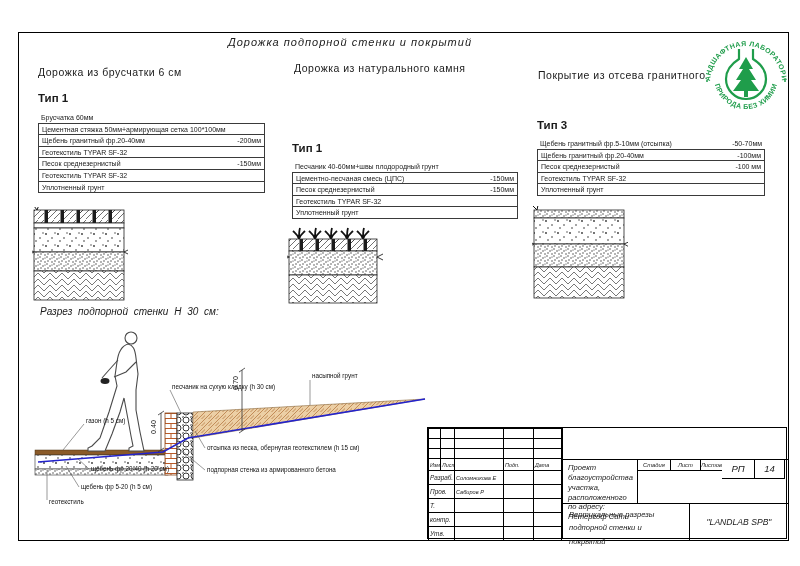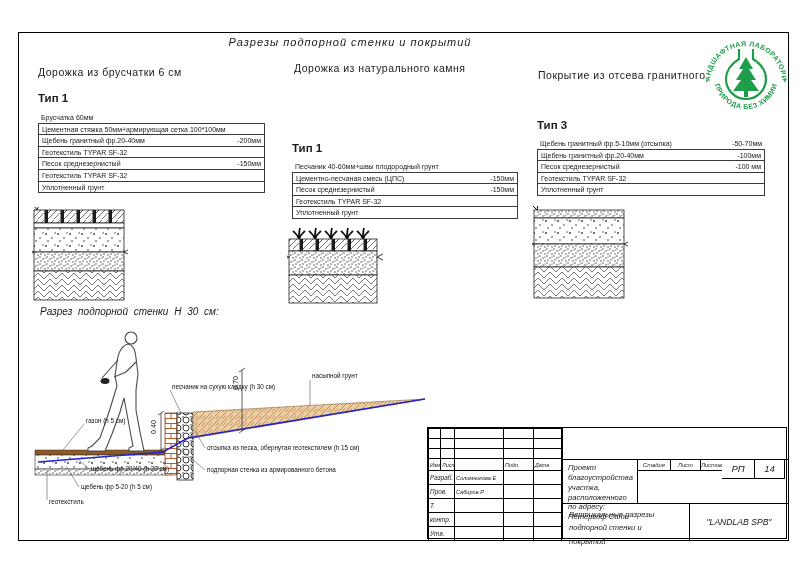--- a/index.html
+++ b/index.html
@@ -83,21 +83,21 @@
       <path d="M-1,8 L8,-1 M2.5,8 L11.5,-1" stroke="#bd8450" stroke-width="0.9" fill="none"></path>
     </pattern>
     <g id="g-tuft">
       <path d="M0,0 C-1,-4 -4,-6 -6,-8 M0,0 C0,-5 0,-8 1,-11 M0,0 C1,-4 4,-6 6,-8" stroke="#111" stroke-width="1.8" fill="none"></path>
     </g>
   </defs>
 </svg>
 
 <div class="abs frame"></div>
 
-<div class="abs main-title">Разрезы подпорной стенки и покрытий</div>
+<div class="abs main-title">Дорожка подпорной стенки и покрытий</div>
 
 <svg class="abs" style="left:702px;top:32px" width="88" height="88" viewBox="0 0 88 88">
   <defs>
     <path id="arcT" d="M 8,50 A 36,36 0 0 1 80,50"></path>
     <path id="arcB" d="M 13,53 A 32,32 0 0 0 75,53"></path>
   </defs>
   <text font-size="7" font-weight="bold" fill="#1f9d4b" letter-spacing="0.4">
     <textPath href="#arcT" startOffset="50%" text-anchor="middle">ЛАНДШАФТНАЯ ЛАБОРАТОРИЯ</textPath>
   </text>
   <text font-size="7" font-weight="bold" fill="#1f9d4b" letter-spacing="0.4">

